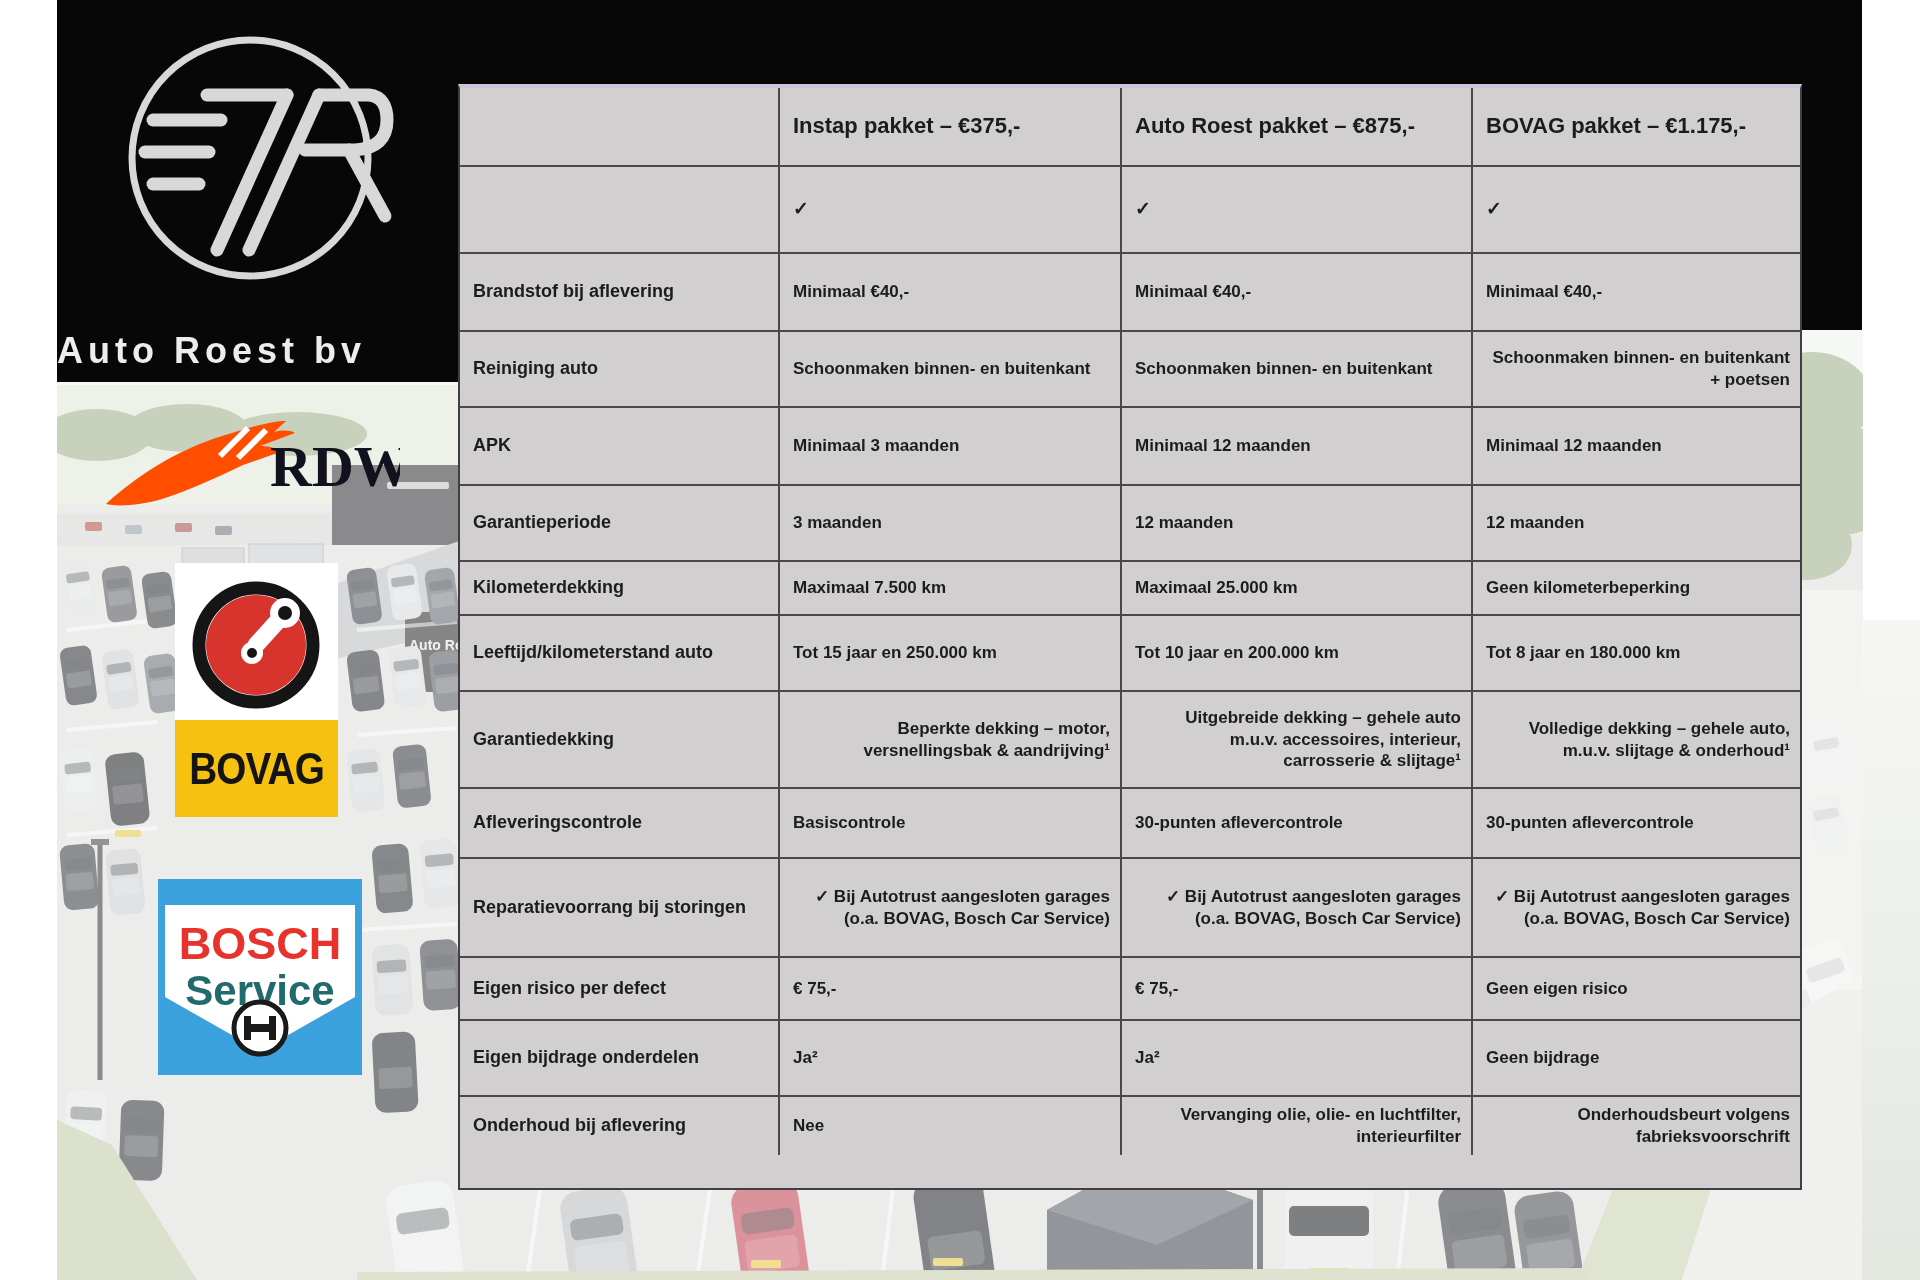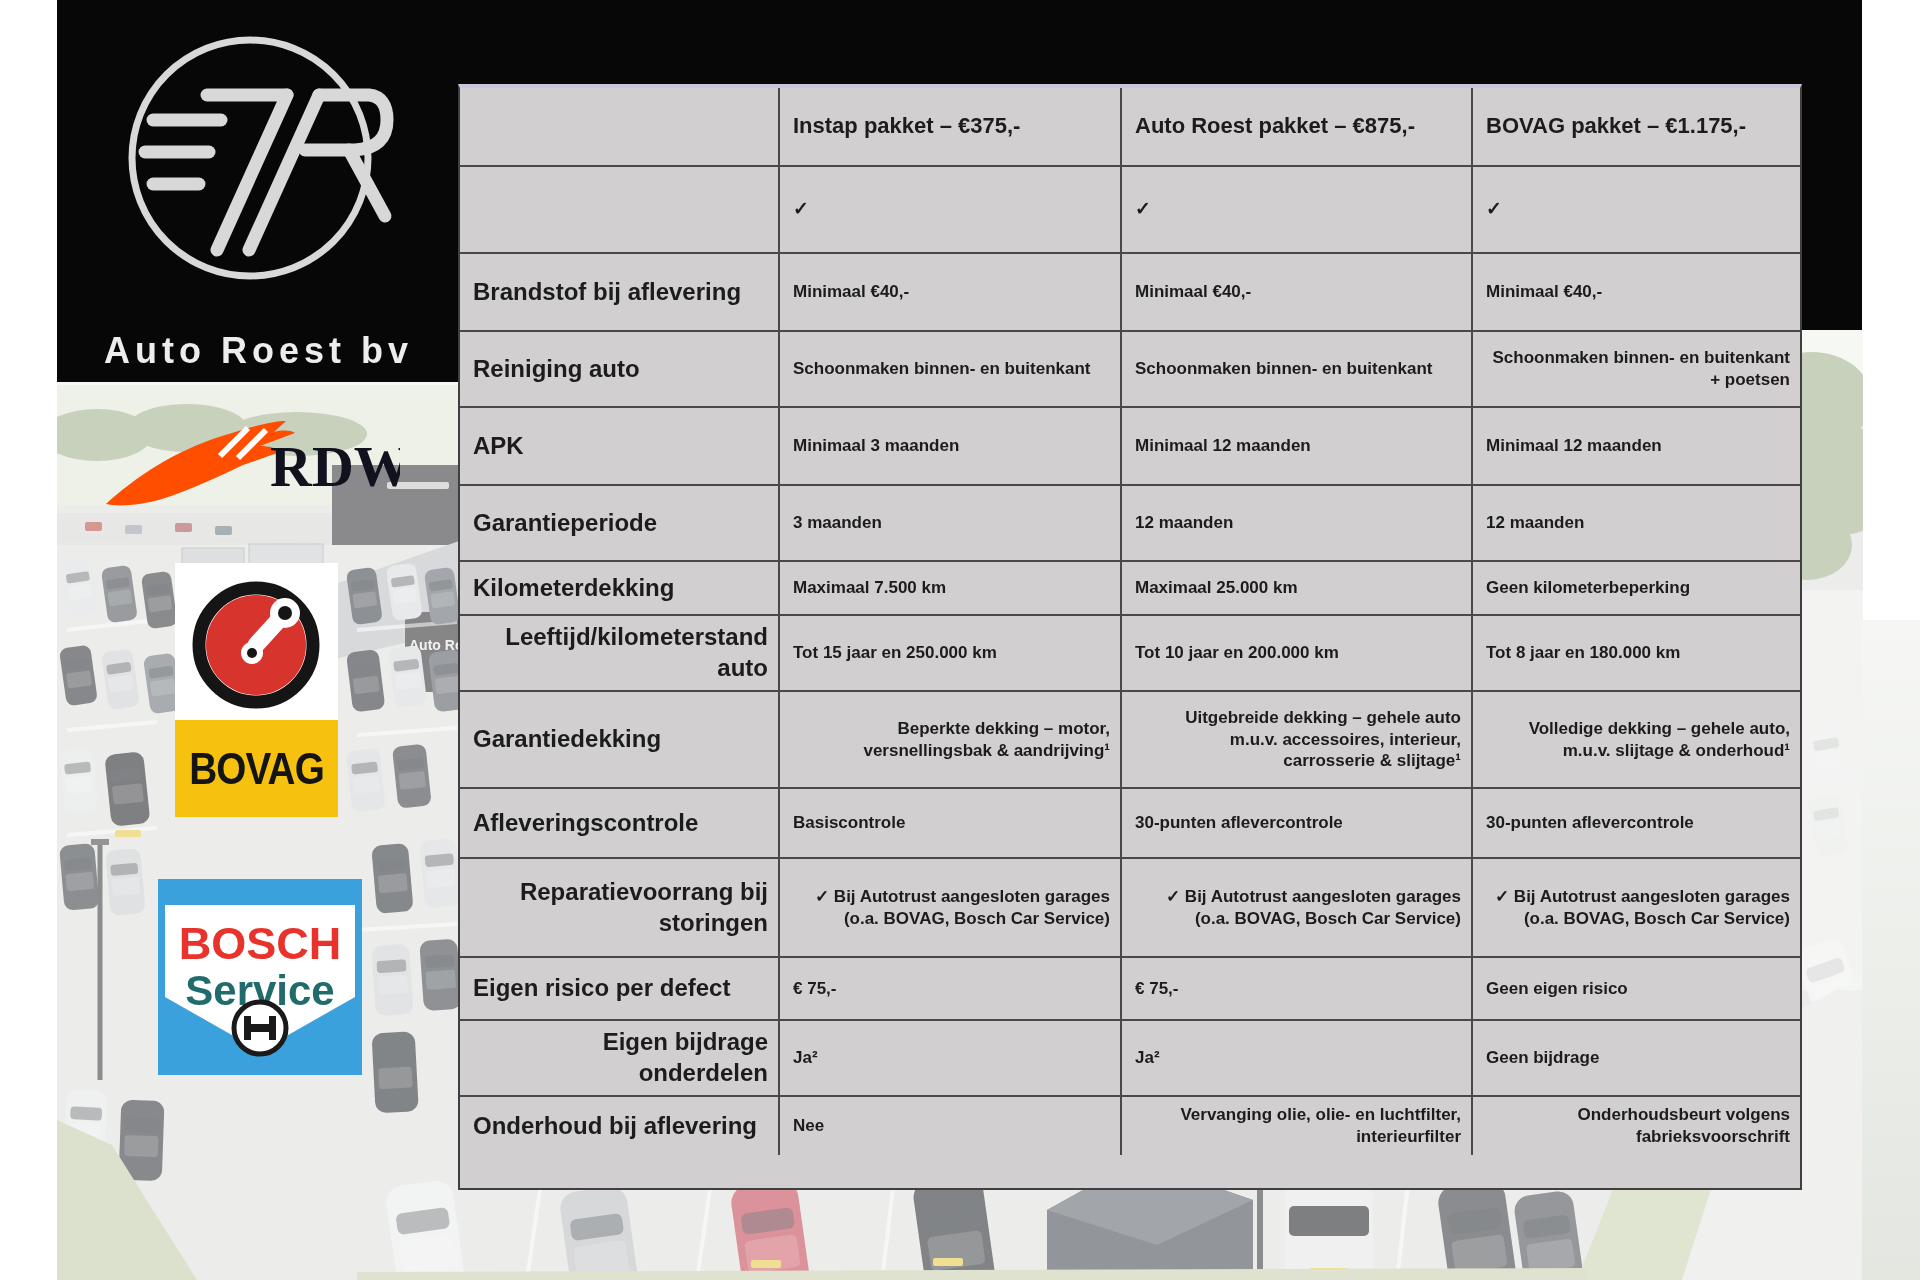--- a/index.html
+++ b/index.html
@@ -8,21 +8,21 @@
          font-family:"Liberation Sans",sans-serif;}
 
   
   #photo{position:absolute;left:57px;top:330px;width:1806px;height:950px;display:block;}
   #right-pale{position:absolute;left:1862px;top:620px;width:58px;height:660px;
               background:linear-gradient(#f6f7f5,#e3e7e0);}
 
   
   #black-band{position:absolute;left:57px;top:0;width:1805px;height:330px;background:#070707;}
   #logo-box{position:absolute;left:57px;top:0;width:403px;height:382px;background:#070707;}
-  #dealer-name{position:absolute;left:0;top:330px;width:403px;text-align:center;
+  #dealer-name{position:absolute;left:0;top:330px;width:403px;
                color:#ededed;font-size:36px;font-weight:bold;letter-spacing:5px;}
 
   
   #rdw{position:absolute;left:100px;top:416px;width:300px;height:96px;}
   #bovag{position:absolute;left:175px;top:563px;width:163px;height:188px;background:#ffffff;}
   #bovag-band{position:absolute;left:0;top:157px;width:163px;height:97px;background:#f6c10f;
               display:flex;align-items:center;justify-content:center;}
   #bovag-band span{font-size:44px;font-weight:bold;letter-spacing:-1px;color:#141414;
                    transform:scaleX(.88);}
   #bosch{position:absolute;left:158px;top:879px;width:204px;height:196px;}
@@ -43,21 +43,21 @@
   .trow:nth-of-type(9){height:97px}
   .trow:nth-of-type(10){height:70px}
   .trow:nth-of-type(11){height:99px}
   .trow:nth-of-type(12){height:63px}
   .trow:nth-of-type(13){height:76px}
   .trow:nth-of-type(14){height:60px}
   .tc{display:flex;align-items:center;padding:8px 10px 8px 13px;color:#1c1c1e;
       font-weight:bold;line-height:1.28;overflow:hidden;text-align:right;}
   .tc + .tc{border-left:2px solid #4a484b;}
   .hc{font-size:22px;}
-  .lab{font-size:24px;}
+  .lab{font-size:18px;}
   .val{font-size:17px;}
   .chk{font-size:19px;font-weight:600;}
 </style>
 </head>
 <body>
 
 <div id="stage">
 
   <svg id="photo" viewBox="0 0 1806 950" xmlns="http://www.w3.org/2000/svg">
     <defs>

